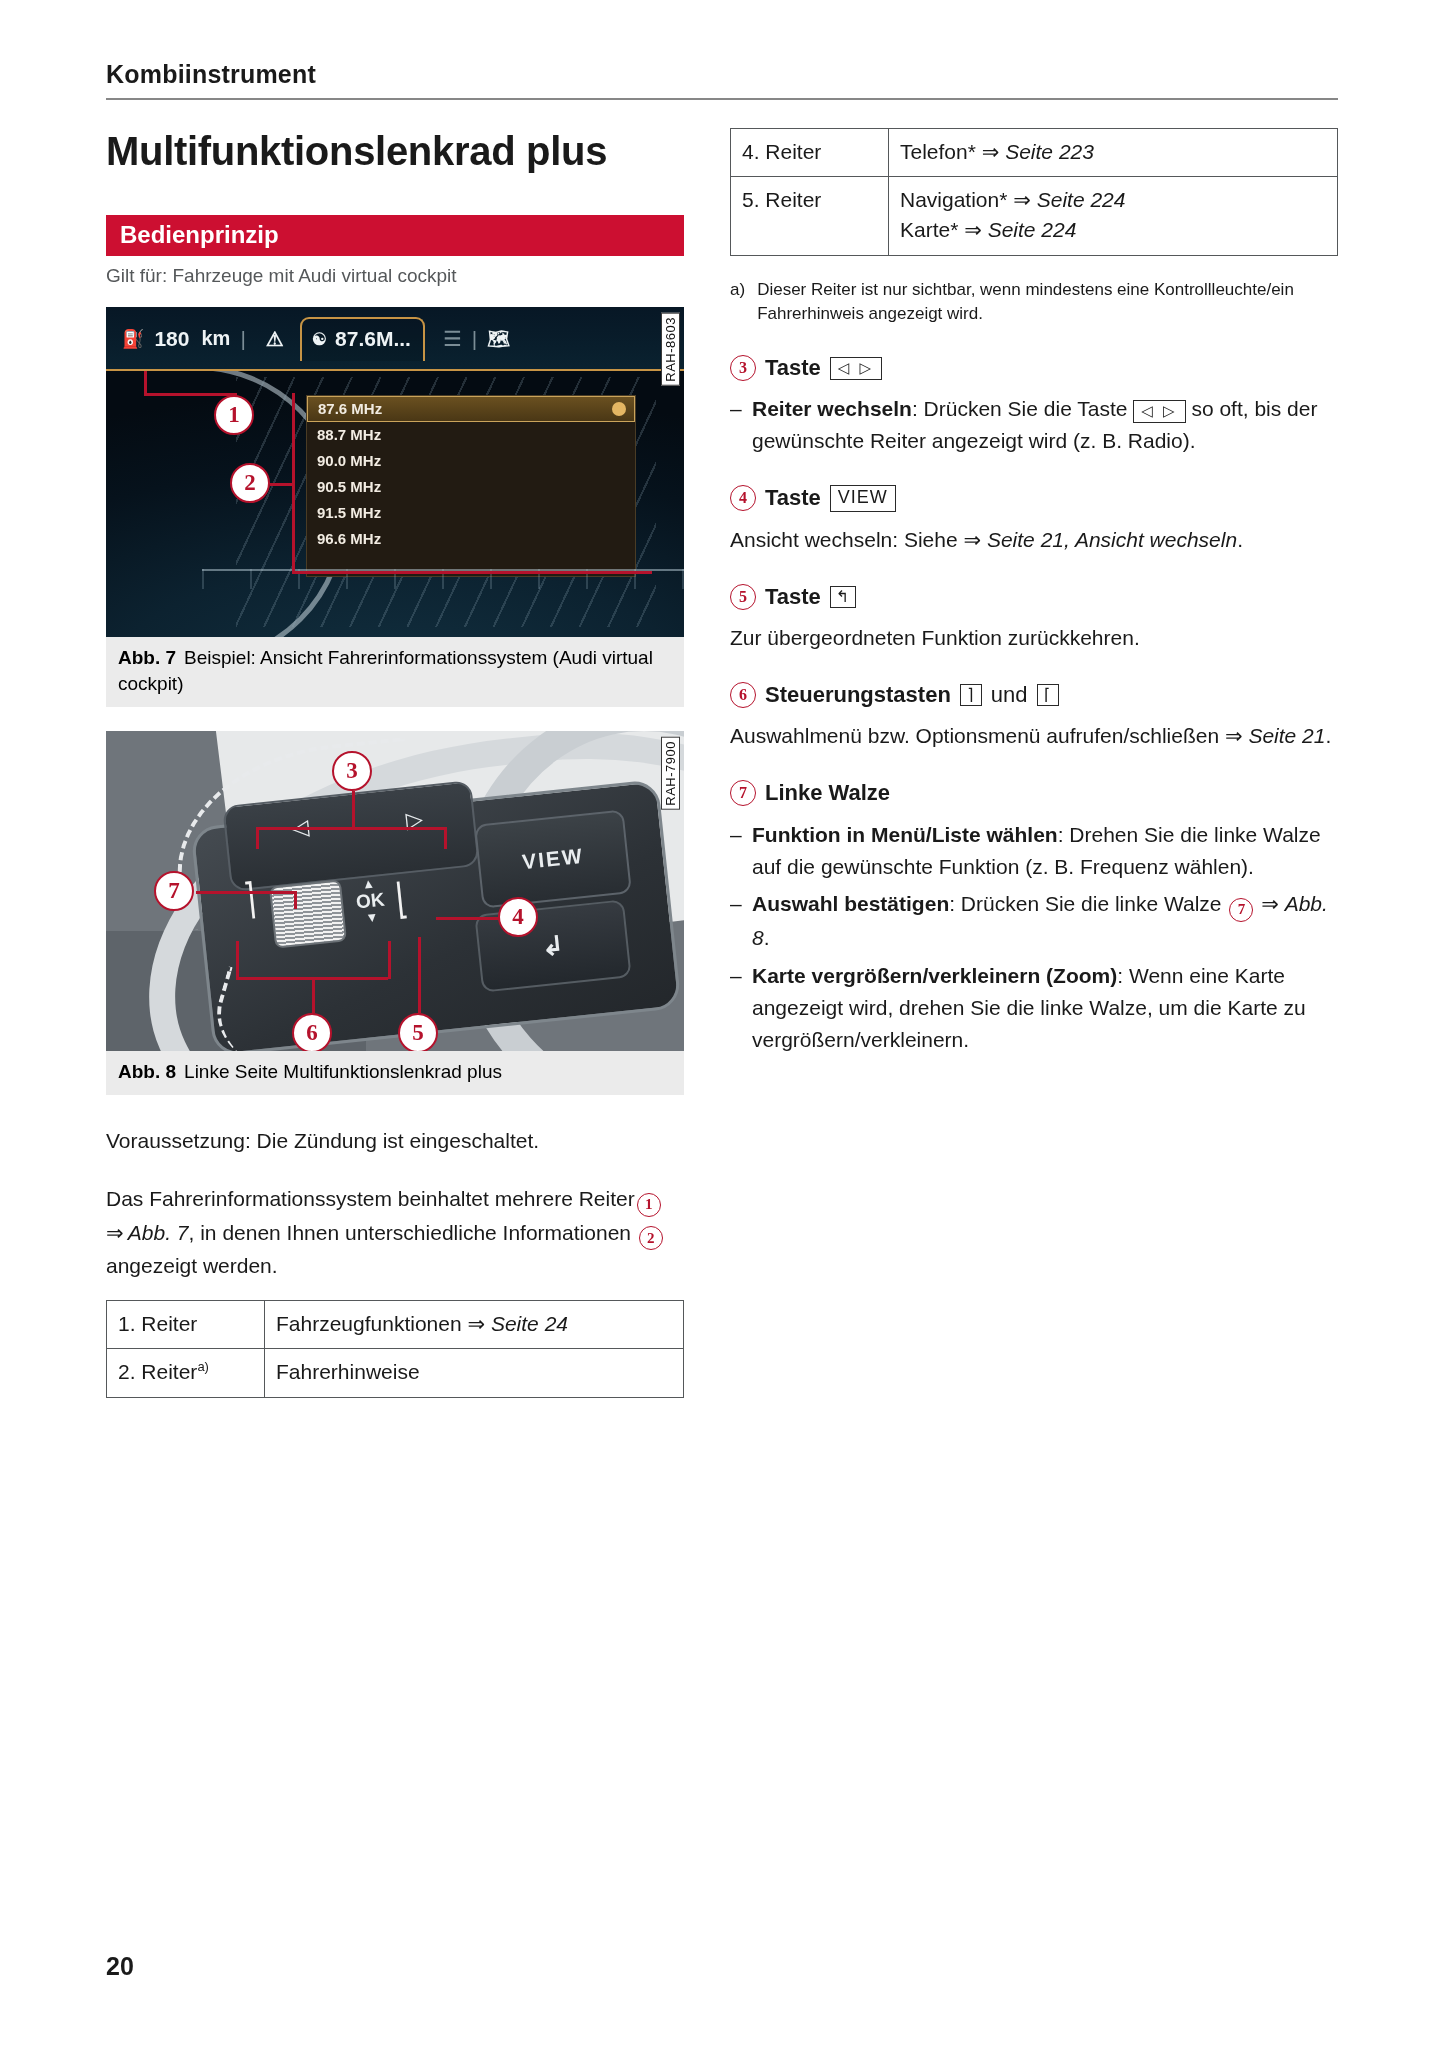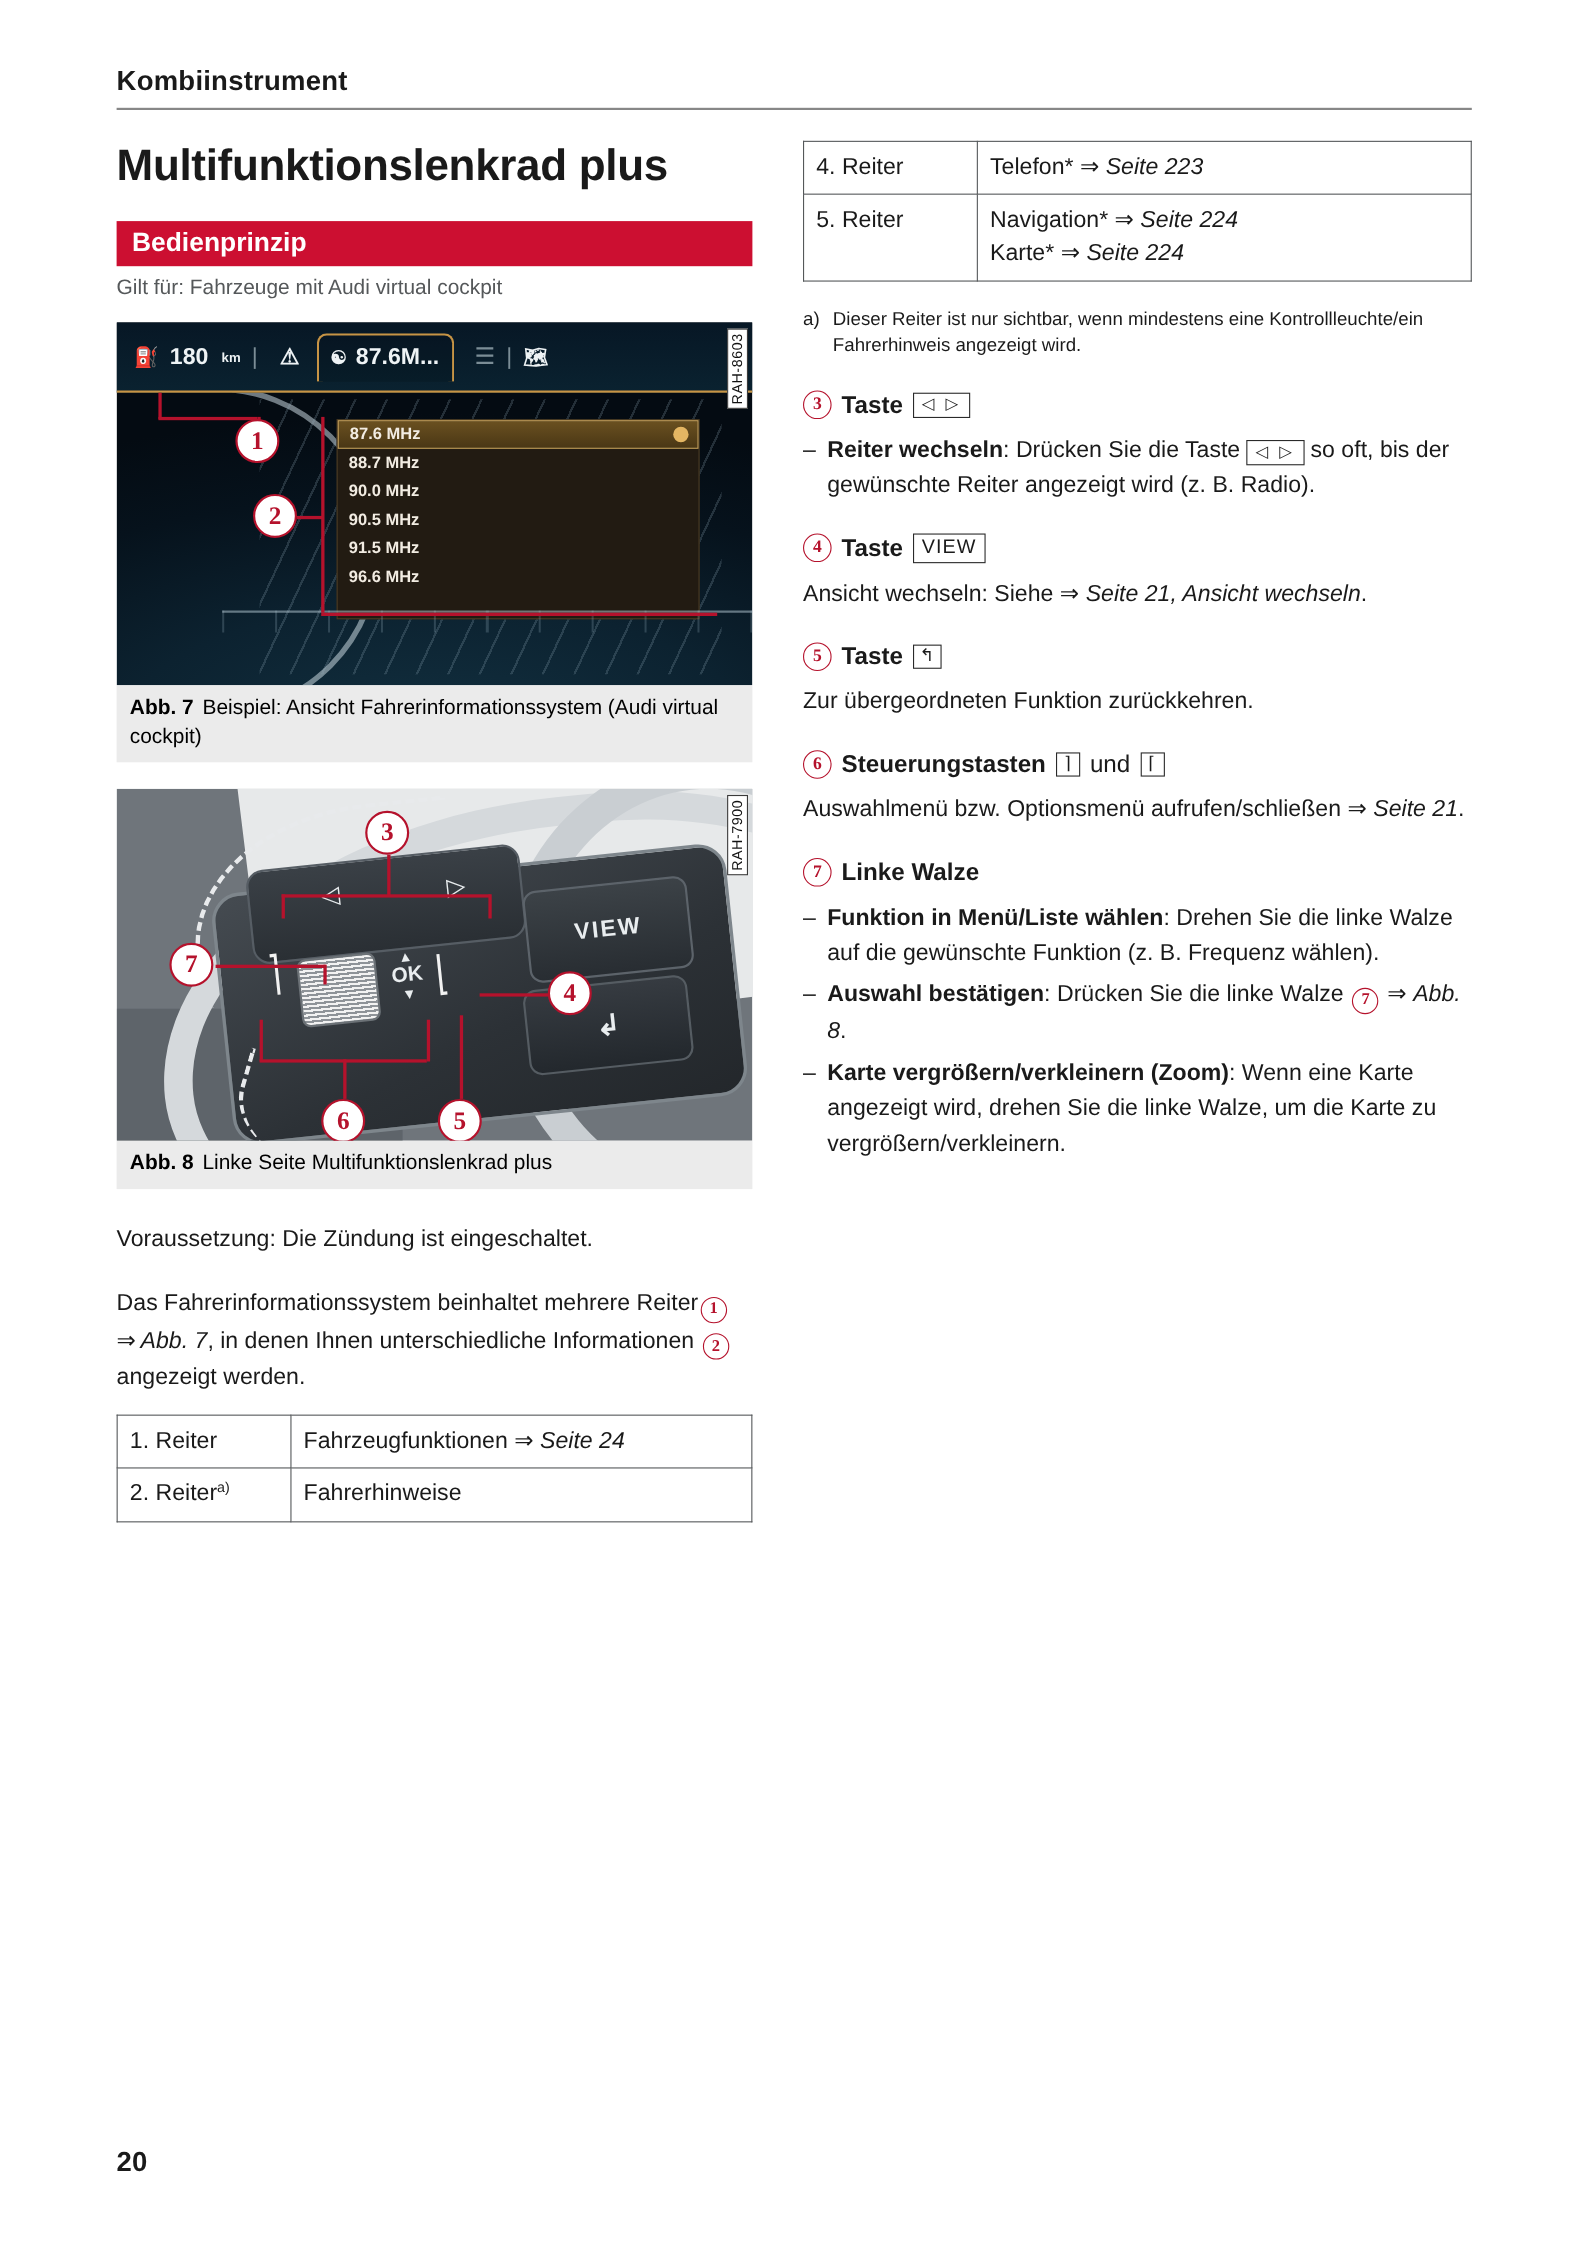--- a/index.html
+++ b/index.html
@@ -57,21 +57,21 @@
   
   h1.title {
     margin: 0;
     font-size: 40px;
     line-height: 1.17;
     font-weight: bold;
     letter-spacing: -0.3px;
     color: #1a1a1a;
   }
   .redbar {
-    margin-top: 26px;
+    margin-top: 40px;
     background: #cc0f31;
     color: #ffffff;
     font-size: 24px;
     font-weight: bold;
     padding: 7px 0 9px 14px;
     line-height: 1.05;
   }
   .appliesto {
     margin-top: 8px;
     font-size: 19px;
@@ -126,21 +126,21 @@
     background: linear-gradient(180deg,#071725 0%, #0a2230 100%);
     display: flex;
     align-items: center;
     color: #eef3f5;
     font-size: 21px;
     font-weight: bold;
     padding-left: 16px;
     gap: 10px;
   }
   .vc-topbar .sep { color: #7b8d96; font-weight: normal; }
-  .vc-unit { font-size: 12px; font-weight: bold; margin-left: 2px;}
+  .vc-unit { font-size: 20px; font-weight: bold; margin-left: 2px;}
   .vc-tab-active {
     margin-left: 6px;
     padding: 3px 12px 4px 10px;
     border: 2px solid #c79445;
     border-bottom: none;
     border-radius: 9px 9px 0 0;
     background: rgba(0,0,0,0.12);
     display: flex; align-items: center; gap: 8px;
     height: 44px;
   }

